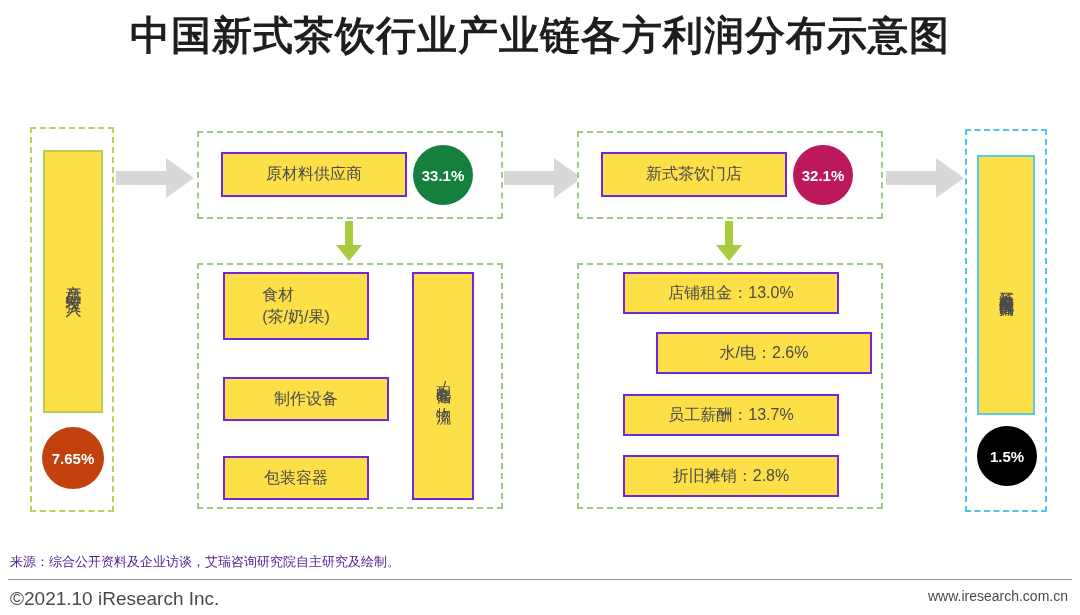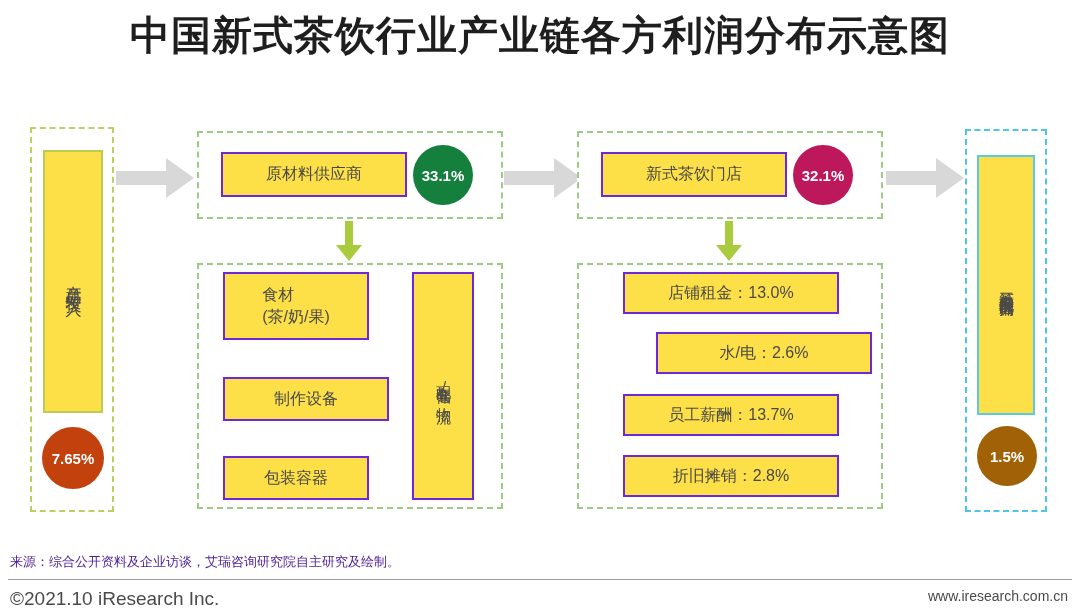--- a/index.html
+++ b/index.html
@@ -36,21 +36,21 @@
   }
 
   .circle {
     position: absolute; border-radius: 50%;
     display: flex; align-items: center; justify-content: center;
     color: #ffffff; font-weight: 700; font-size: 15px;
   }
   .c-yellowgreen { background: #c2410c; }
   .c-green { background: #15803d; }
   .c-darkgreen { background: #be185d; }
-  .c-cyan { background: #a16207; }
+  .c-cyan { background: #000000; }
 
   .arrow-right { position: absolute; width: 78px; height: 40px; }
   .arrow-down { position: absolute; width: 26px; height: 40px; }
 
   .hdr { font-size: 16px; }
   .item { font-size: 16px; line-height: 1.35; }
 
   .footer-source { position: absolute; left: 10px; top: 553px; font-size: 13px; color: #4c1d95; }
   .footer-line { position: absolute; left: 8px; top: 579px; width: 1064px; border-top: 1px solid #9a9a9a; }
   .footer-copy { position: absolute; left: 10px; top: 588px; font-size: 19px; color: #4a4a4a; }

